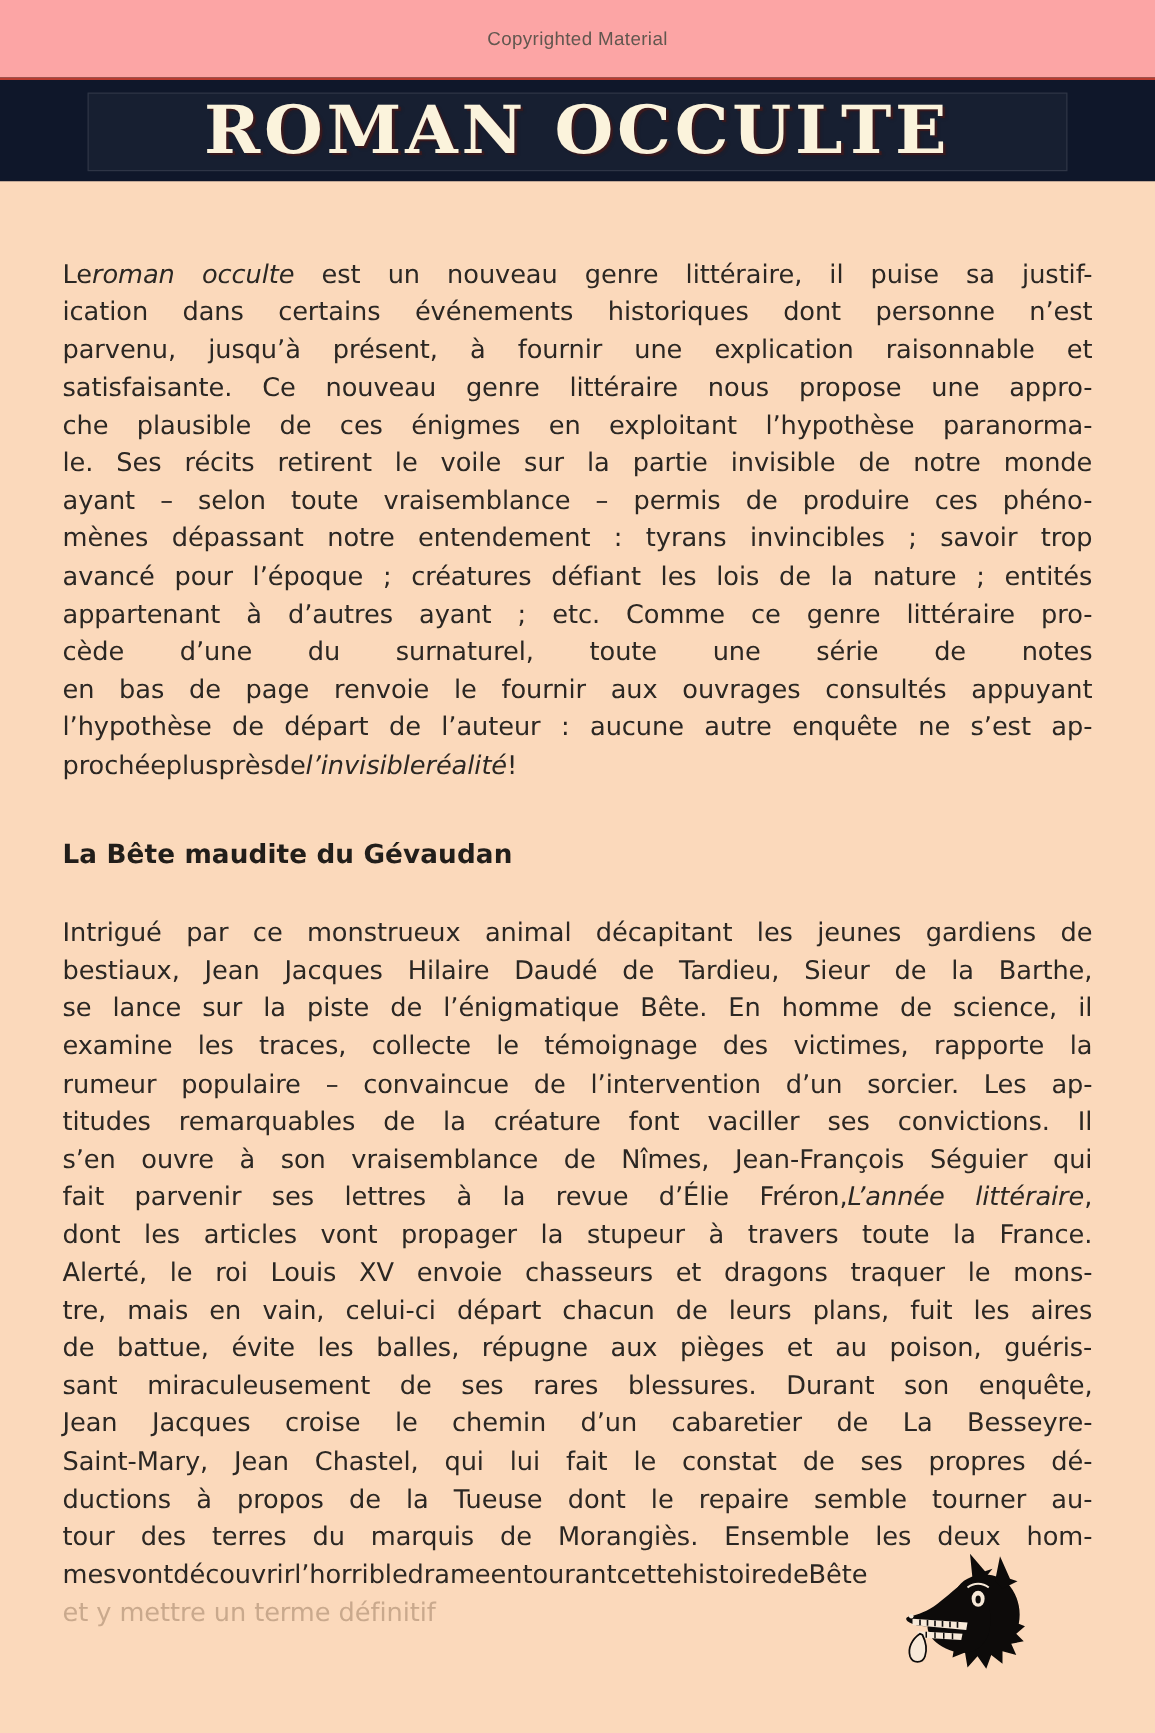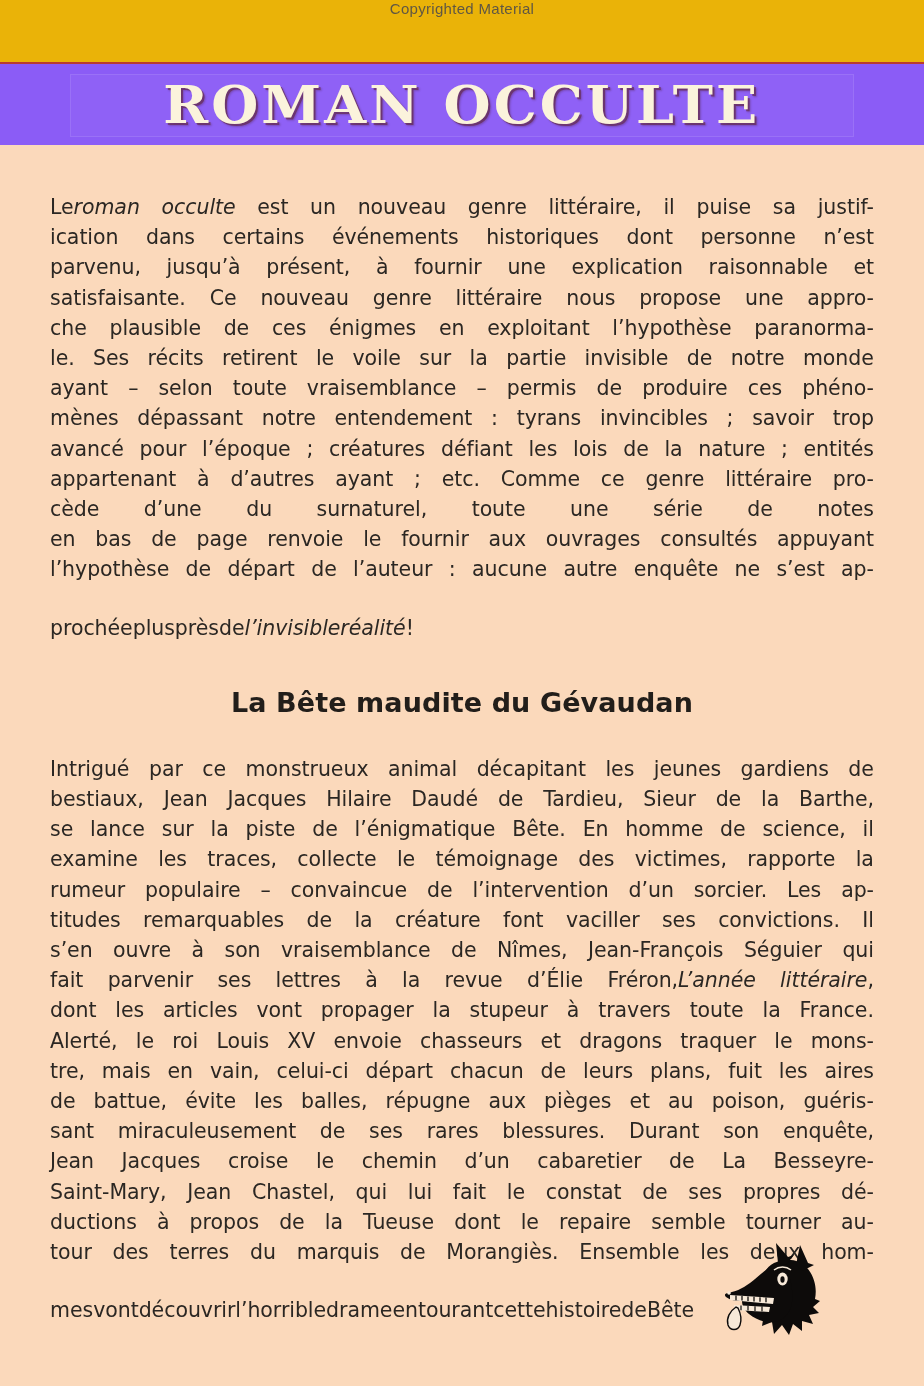--- a/index.html
+++ b/index.html
@@ -11,39 +11,39 @@
     height: 1386px;
     background: #fbd9bb;
     font-family: "DejaVu Sans", sans-serif;
     overflow: hidden;
     position: relative;
   }
 
   
   .copyright-strip {
     height: 62px;
-    background: #eab308;
+    background: #fca5a5;
     display: flex;
-    align-items: flex-start;
+    align-items: center;
     justify-content: center;
   }
   .copyright-text {
     font-family: "Liberation Sans", sans-serif;
     font-size: 15px;
     letter-spacing: 0.3px;
     color: #555048;
     opacity: 0.92;
   }
 
   
   .title-banner {
     position: relative;
     width: 100%;
     height: 83px;
-    background: #8b5cf6;
+    background: #0f172a;
     border-top: 2px solid #b93b30;
     box-sizing: border-box;
     display: flex;
     align-items: center;
     justify-content: center;
     overflow: hidden;
     text-align: right;
   }
   .banner-inset {
     position: absolute;
@@ -63,21 +63,21 @@
     line-height: 1;
     letter-spacing: 3px;
     color: #fbf3dc;
     text-shadow: 2px 2px 0 rgba(90,25,18,0.45), 3px 3px 2px rgba(60,15,10,0.25);
     transform: scaleX(1.02);
     white-space: nowrap;
   }
 
   
   .content {
-    padding: 0 50px;
+    padding: 12px 50px;
     box-sizing: border-box;
   }
   .blurb {
     margin: 0;
     padding-top: 47px;
     font-family: "DejaVu Sans", sans-serif;
     font-size: 20.5px;
     line-height: 30.2px;
     color: #2b2723;
     text-align: justify;
@@ -86,31 +86,29 @@
   }
   
   .line-just {
     display: flex;
     justify-content: space-between;
     white-space: nowrap;
   }
   .line-last {
     display: block;
     white-space: nowrap;
-    margin-top: 28px;
   }
   em.it {
     font-style: italic;
   }
 
   .section-heading {
-    text-align: center;
     font-family: "DejaVu Sans", sans-serif;
     font-weight: bold;
-    font-size: 27px;
+    font-size: 21px;
     color: #221e1a;
     margin: 44px 0 0 0;
     letter-spacing: 0.1px;
   }
 
   .para-two {
     padding-top: 36px;
   }
 
   .faded {
@@ -531,20 +529,23 @@
         <span><span>de</span></span>
         <span><span>Morangiès.</span></span>
         <span><span>Ensemble</span></span>
         <span><span>les</span></span>
         <span><span>deux</span></span>
         <span><span>hom-</span></span>
       </span>
       <span class="line-last"><span><span>mes</span></span><span><span>vont</span></span><span><span>découvrir</span></span><span><span>l’horrible</span></span><span><span>drame</span></span><span><span>entourant</span></span><span><span>cette</span></span><span><span>histoire</span></span><span><span>de</span></span><span><span>Bête</span></span></span>
     </div>
 
+  <div class="blurb" style="padding-top:0;">
+    <span class="line-last faded">et y mettre un terme définitif</span>
+  </div>
 
 </div>
 
 <div class="beast-wrap">
   <svg viewBox="0 0 130 115" xmlns="http://www.w3.org/2000/svg">
     <g fill="#0d0b0a">
 
       <path d="M58 28 C70 22 84 24 92 34 C99 43 101 54 99 64
                L104 66 L97 72 L103 78 L93 80 L97 89 L86 86 L86 96
                L77 89 L73 100 L66 90 L58 99 L56 87 L46 91 L48 79

